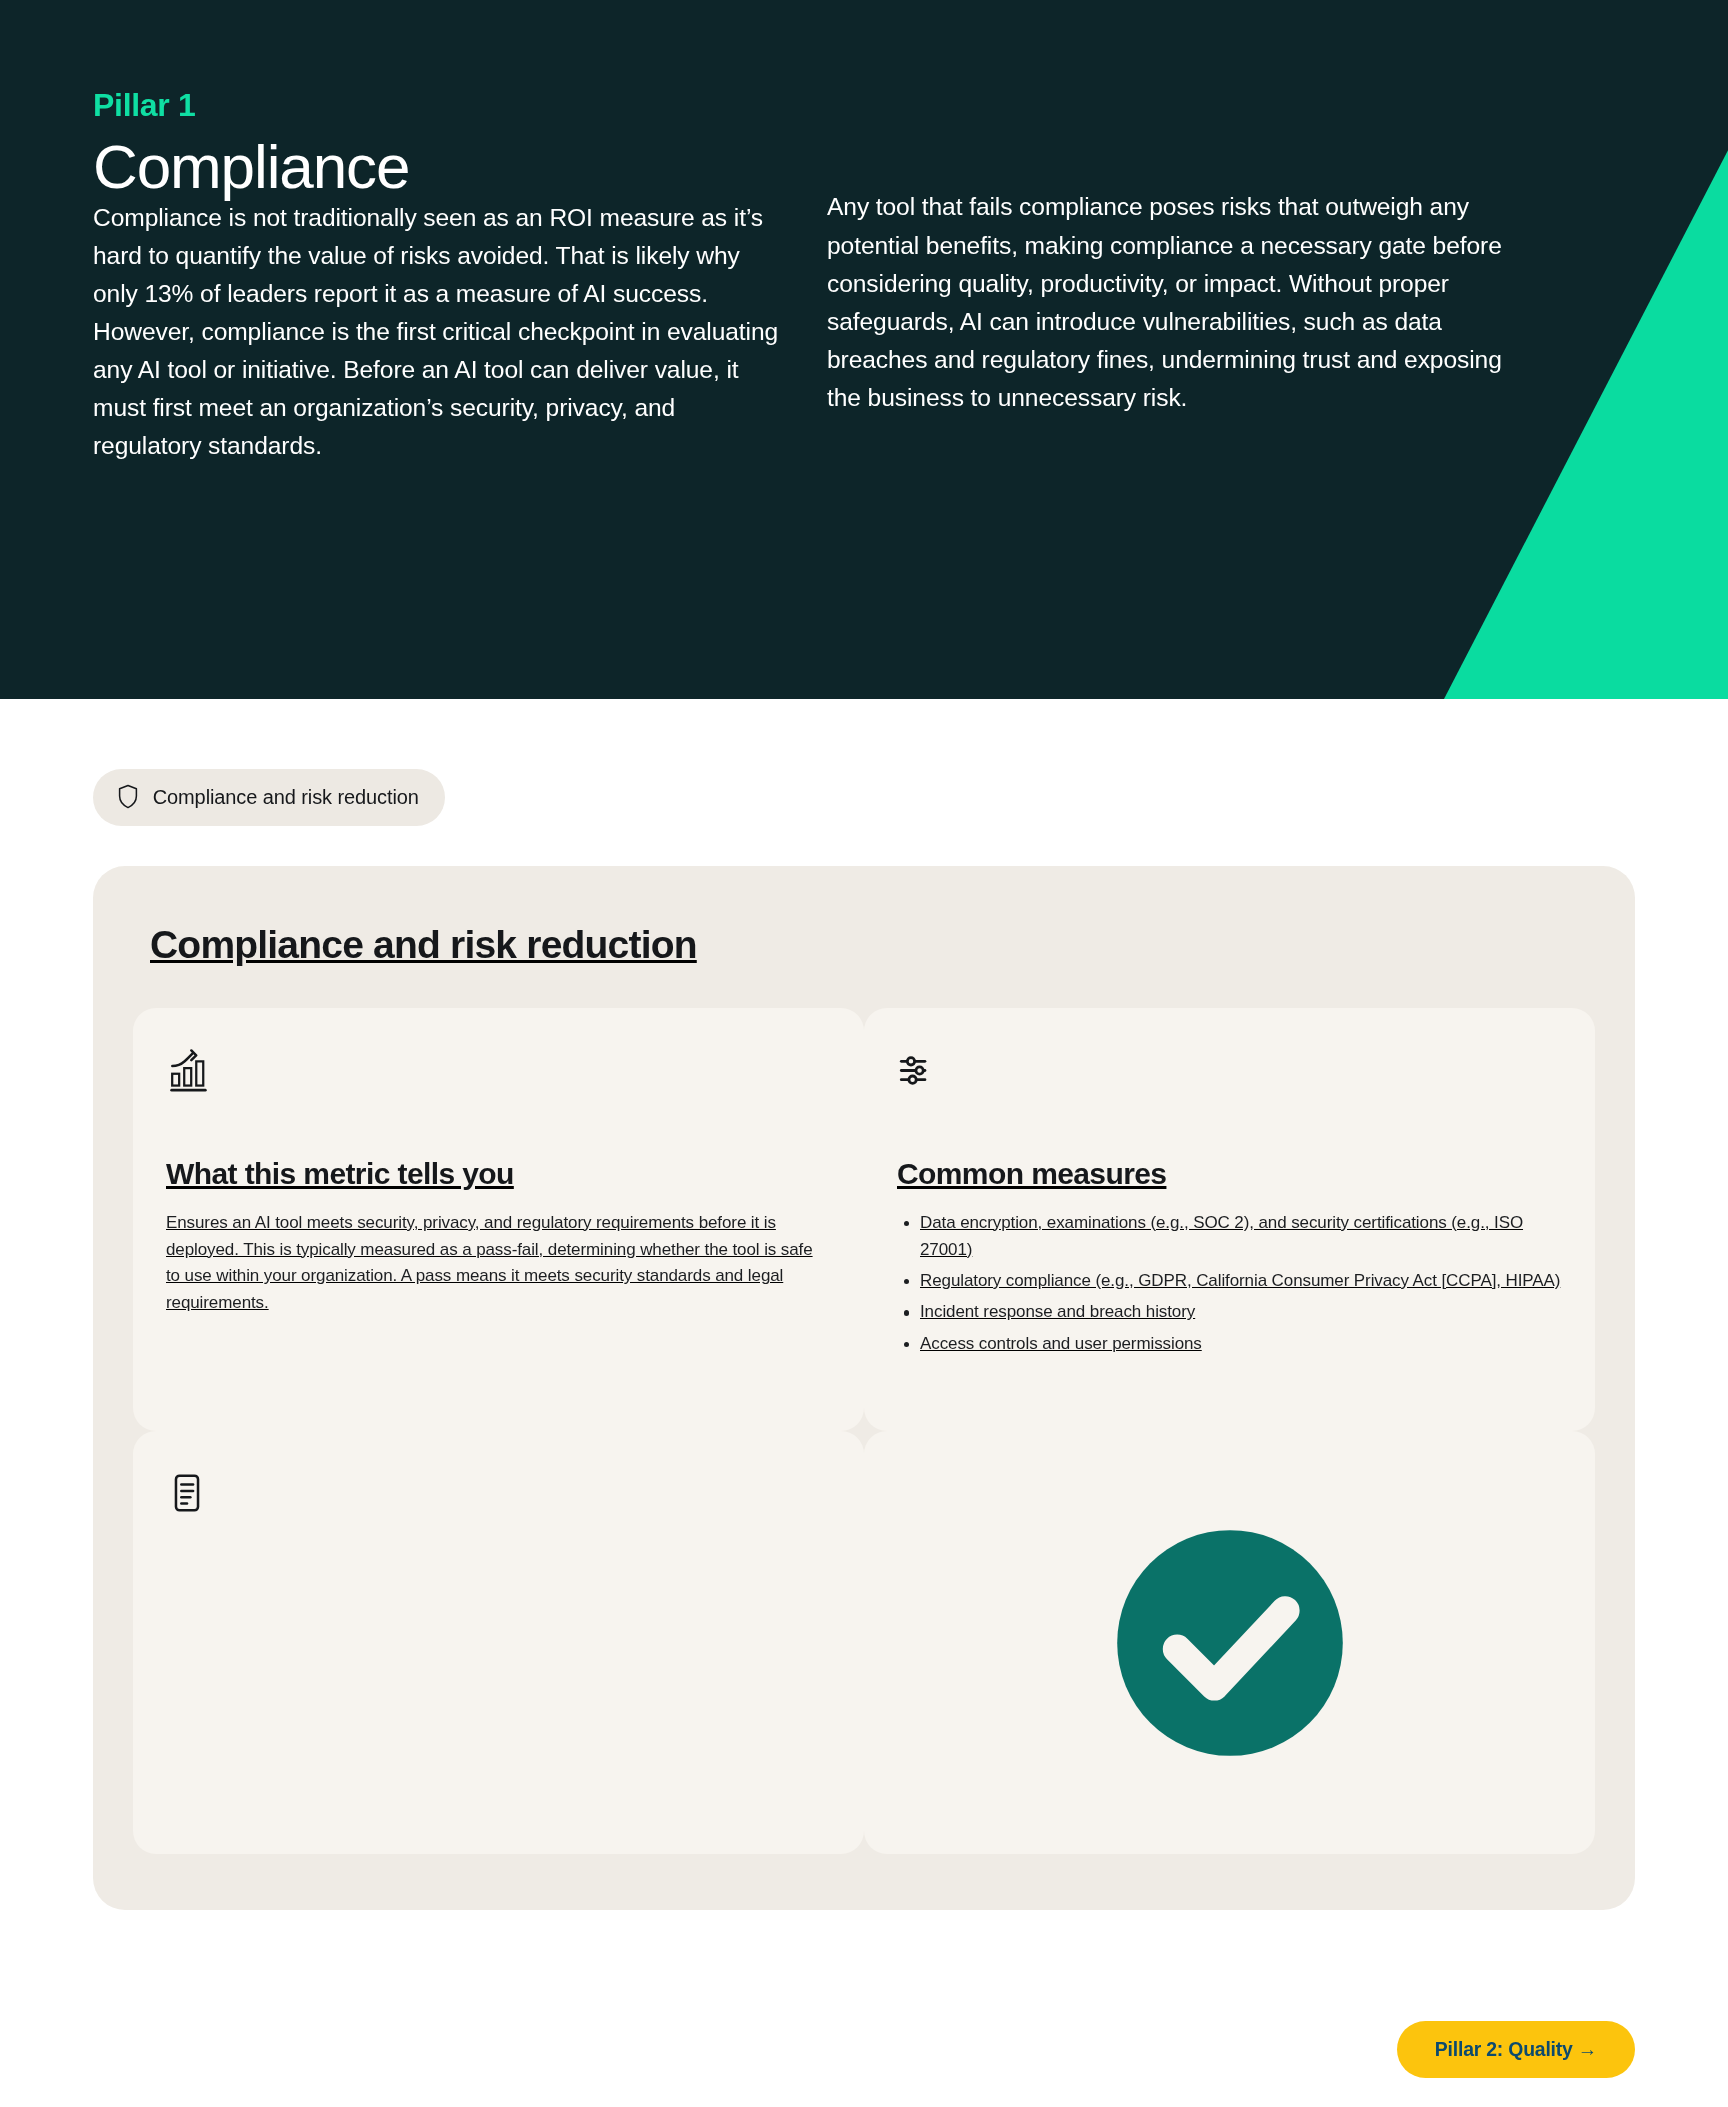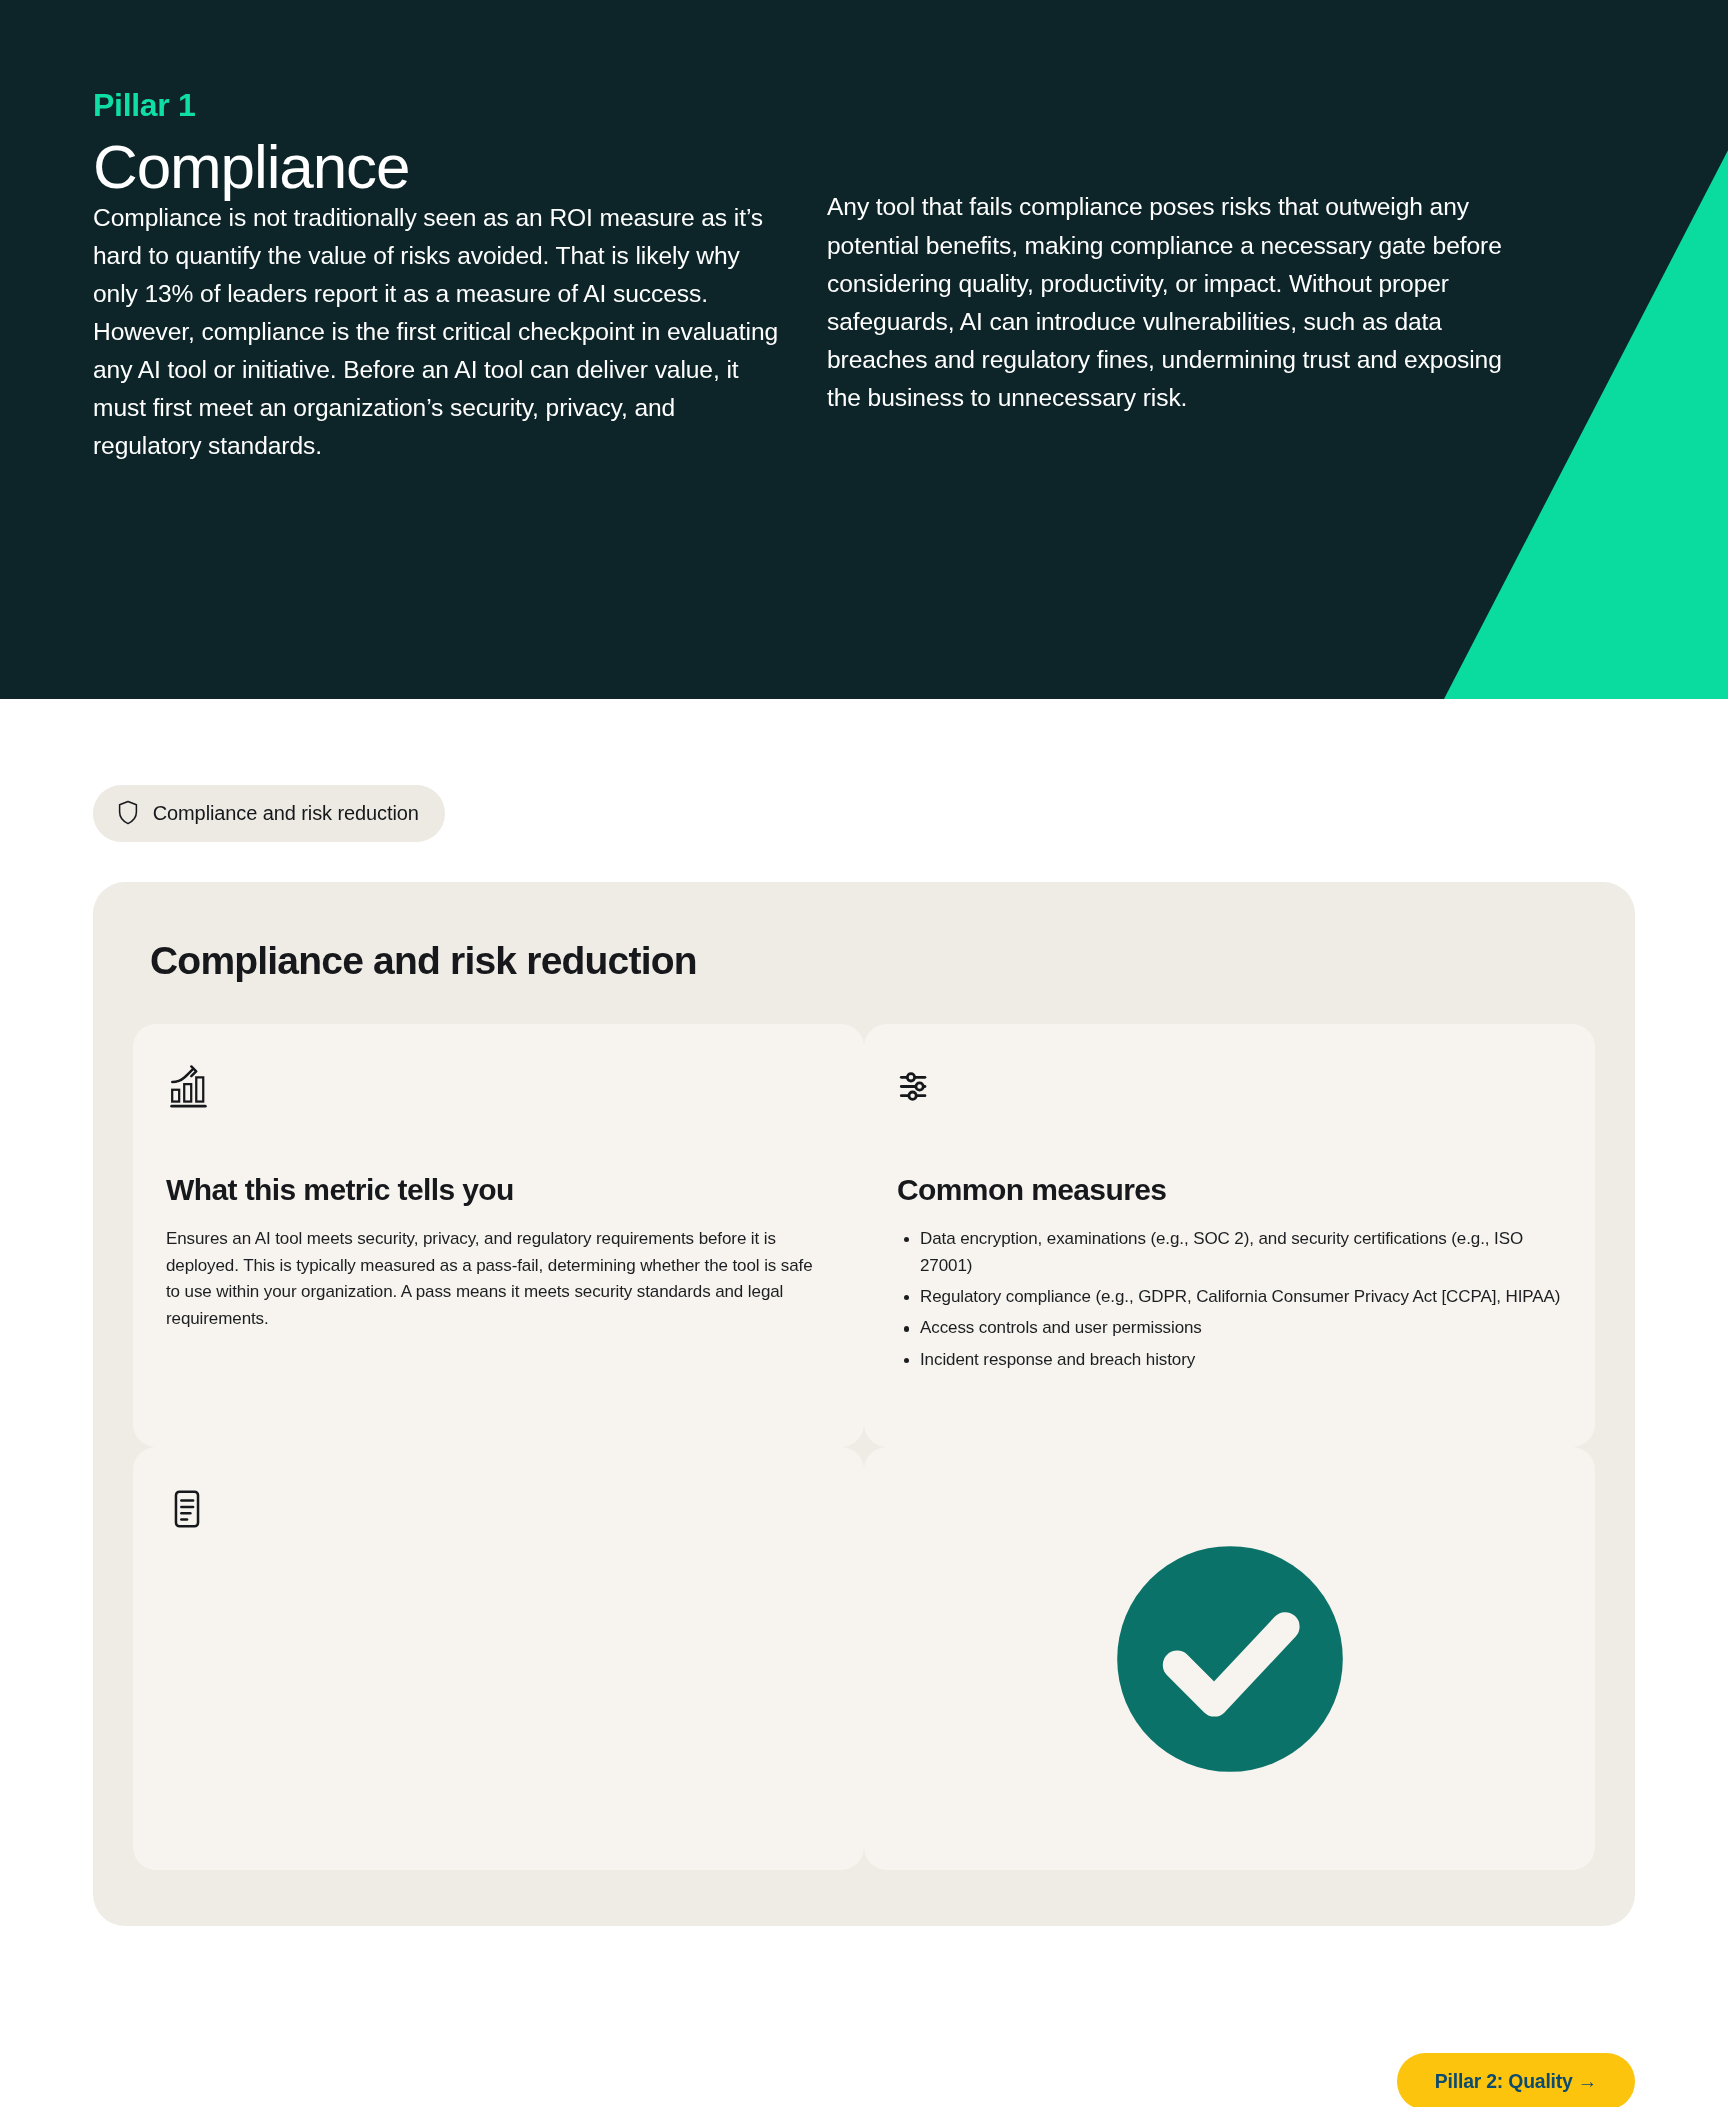--- a/index.html
+++ b/index.html
@@ -80,21 +80,22 @@
     color: #ffffff;
     font-size: 24.6px;
     line-height: 1.55;
     font-weight: 400;
     letter-spacing: -0.1px;
   }
 
   
   .body-area {
     position: relative;
-    padding: 16px 93px;
+    padding: 0 93px;
+    text-decoration: underline;
   }
 
   .pill {
     display: inline-flex;
     align-items: center;
     gap: 13.7px;
     background: #EDE9E3;
     border-radius: 571px;
     padding: 15px 26px 15px 24px;
     margin-top: 70px;
@@ -288,22 +289,22 @@
               <path d="M4 28.5h22" stroke="#16181B" stroke-width="2.6" stroke-linecap="round"></path>
               <circle cx="13" cy="11.5" r="3.4" fill="#F7F4EF" stroke="#16181B" stroke-width="2.6"></circle>
               <circle cx="21" cy="20" r="3.4" fill="#F7F4EF" stroke="#16181B" stroke-width="2.6"></circle>
               <circle cx="14.5" cy="28.5" r="3.4" fill="#F7F4EF" stroke="#16181B" stroke-width="2.6"></circle>
             </svg>
           </div>
           <h3 class="card-h">Common measures</h3>
           <ul class="card-ul">
             <li>Data encryption, examinations (e.g., SOC 2), and security certifications (e.g., ISO 27001)</li>
             <li>Regulatory compliance (e.g., GDPR, California Consumer Privacy Act [CCPA], HIPAA)</li>
+            <li>Incident response and breach history</li>
             <li>Access controls and user permissions</li>
-            <li>Incident response and breach history</li>
           </ul>
         </article>
 
         <article class="card">
           <div class="card-icon">
             <svg width="42" height="42" viewBox="0 0 40 40" fill="none" xmlns="http://www.w3.org/2000/svg">
               <rect x="9.5" y="3.5" width="21" height="33" rx="3.4" stroke="#16181B" stroke-width="2.4" fill="none"></rect>
               <path d="M14.6 12h11.2" stroke="#16181B" stroke-width="2.4" stroke-linecap="round"></path>
               <path d="M14.6 18h11.2" stroke="#16181B" stroke-width="2.4" stroke-linecap="round"></path>
               <path d="M14.6 24h8.6" stroke="#16181B" stroke-width="2.4" stroke-linecap="round"></path>

